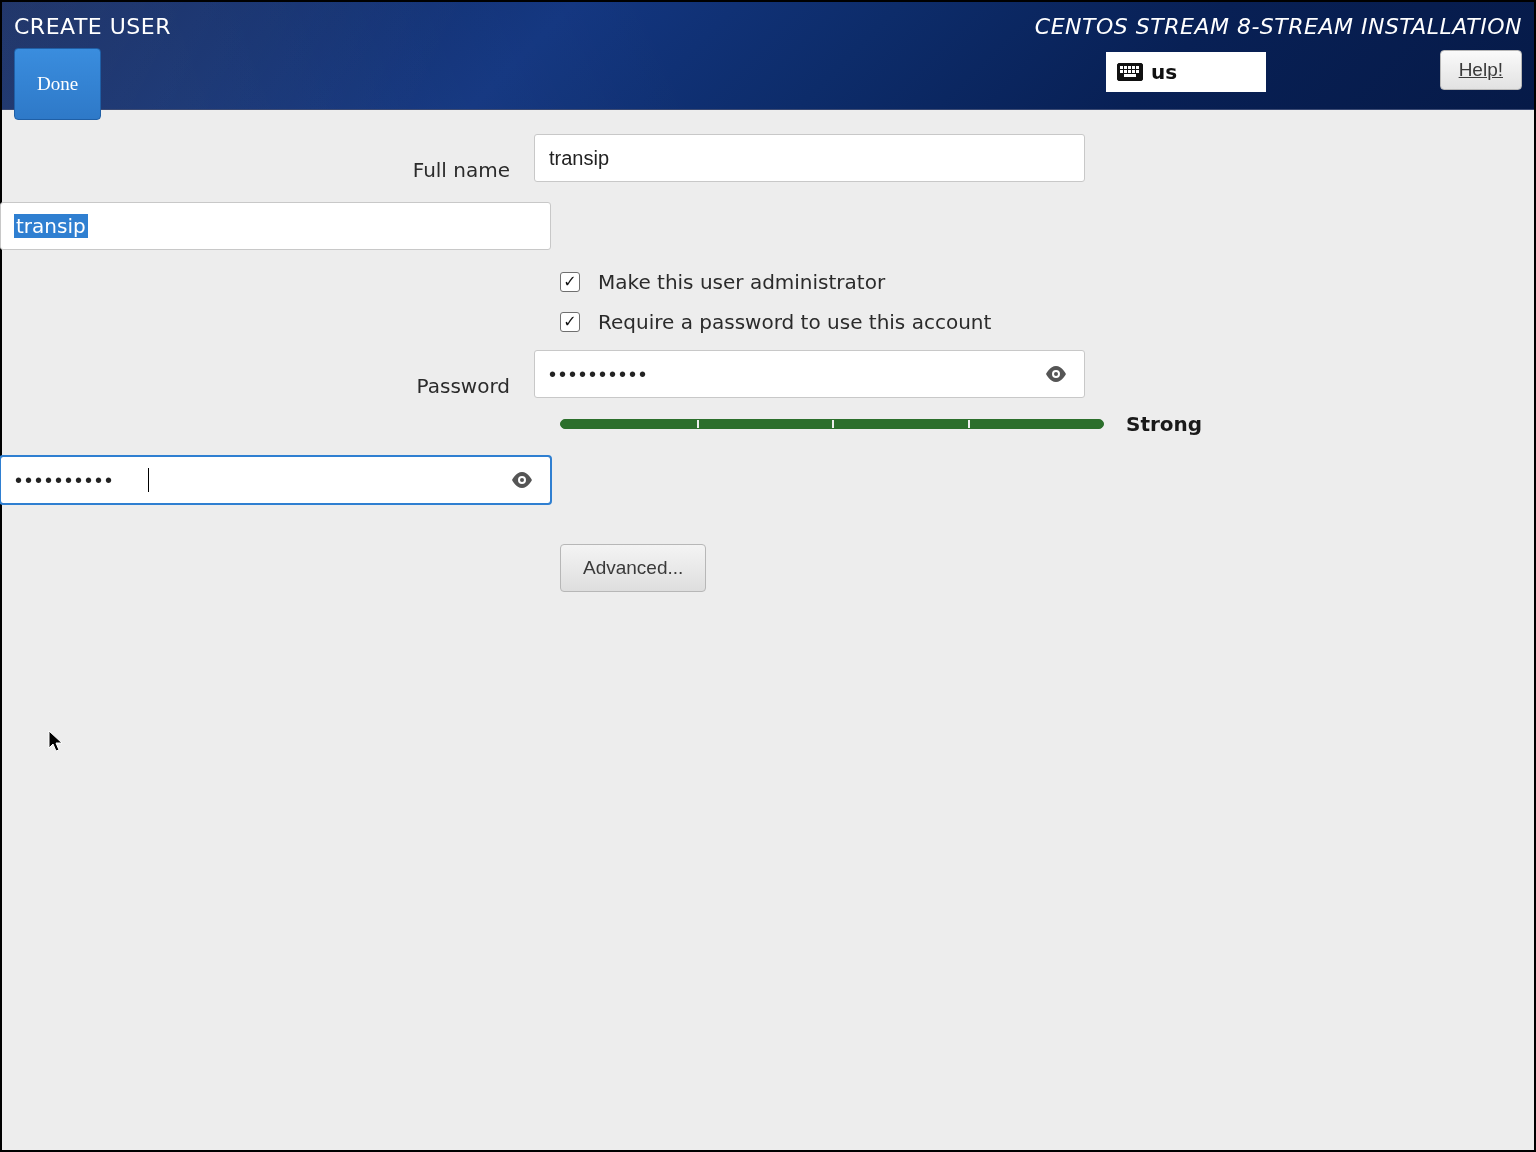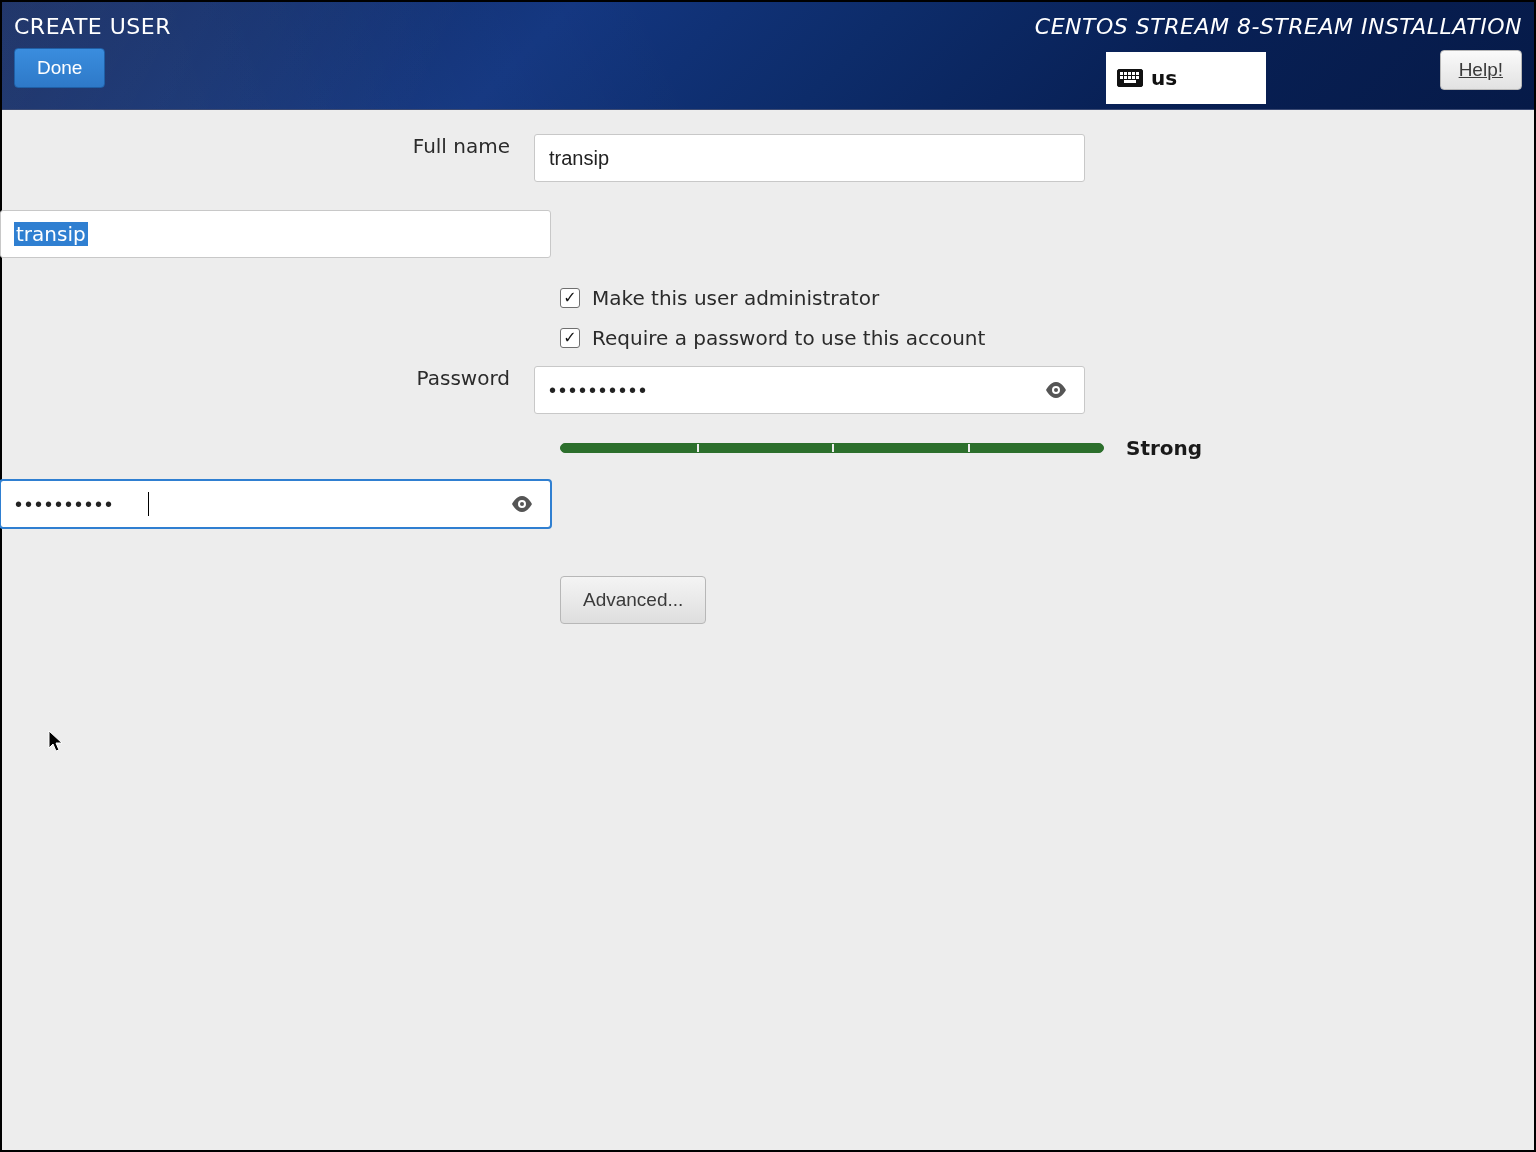--- a/index.html
+++ b/index.html
@@ -39,63 +39,64 @@
   }
   .product {
     position: absolute;
     right: 12px; top: 12px;
     font-size: 22px; letter-spacing: 0.5px;
     color: #ffffff; font-weight: 400; font-style: italic;
   }
   .done-btn {
     position: absolute;
     left: 12px; top: 46px;
-    padding: 8px 22px;
+    padding: 24px 22px;
     font-size: 19px;
     color: #ffffff;
     background: linear-gradient(#3a8dde, #2e79c8);
     border: 1px solid #1f5fa6;
     border-radius: 4px;
     cursor: pointer;
+    font-family: Liberation Serif, serif;
   }
   .help-btn {
     position: absolute;
     right: 12px; top: 48px;
     padding: 8px 18px;
     font-size: 19px;
     color: #3a3a3a;
     background: linear-gradient(#fafafa, #e2e2e2);
     border: 1px solid #b7b7b7;
     border-radius: 4px;
     cursor: pointer;
     text-decoration: underline;
   }
   .kb-layout {
     position: absolute;
     right: 268px; top: 50px;
-    width: 160px; height: 52px;
+    width: 160px; height: 40px;
     background: #ffffff;
     display: flex; align-items: center;
     padding: 0 10px;
     gap: 8px;
     border: 1px solid #fff;
   }
   .kb-icon-svg { flex: none; }
   .kb-text { font-size: 20px; font-weight: 600; color: #111; }
 
   
   .form {
     position: absolute;
     left: 0; right: 0; top: 108px; bottom: 0;
     padding-top: 26px;
   }
   .row {
     display: flex;
-    align-items: flex-start;
-    margin-bottom: 28px;
+    align-items: flex-end;
+    margin-bottom: 20px;
   }
   .label {
     width: 534px;
     text-align: right;
     padding-right: 24px;
     font-size: 20px;
     color: #2b2b2b;
   }
   .field { width: 551px; position: relative; }
   input[type="text"], input[type="password"] {
@@ -124,21 +125,21 @@
     right: 18px; top: 50%; transform: translateY(-50%);
     cursor: pointer;
   }
   .eye svg { display: block; }
 
   .check-row {
     display: flex; align-items: center;
     margin-left: 560px;
     margin-bottom: 16px;
     font-size: 20px; color: #2b2b2b;
-    gap: 12px;
+    gap: 18px;
   }
   .chk {
     width: 20px; height: 20px;
     border: 1px solid #6f6f6f;
     border-radius: 3px;
     background: #fff;
     display: inline-flex; align-items: center; justify-content: center;
     cursor: pointer; flex: none;
   }
   .chk.checked::after {

